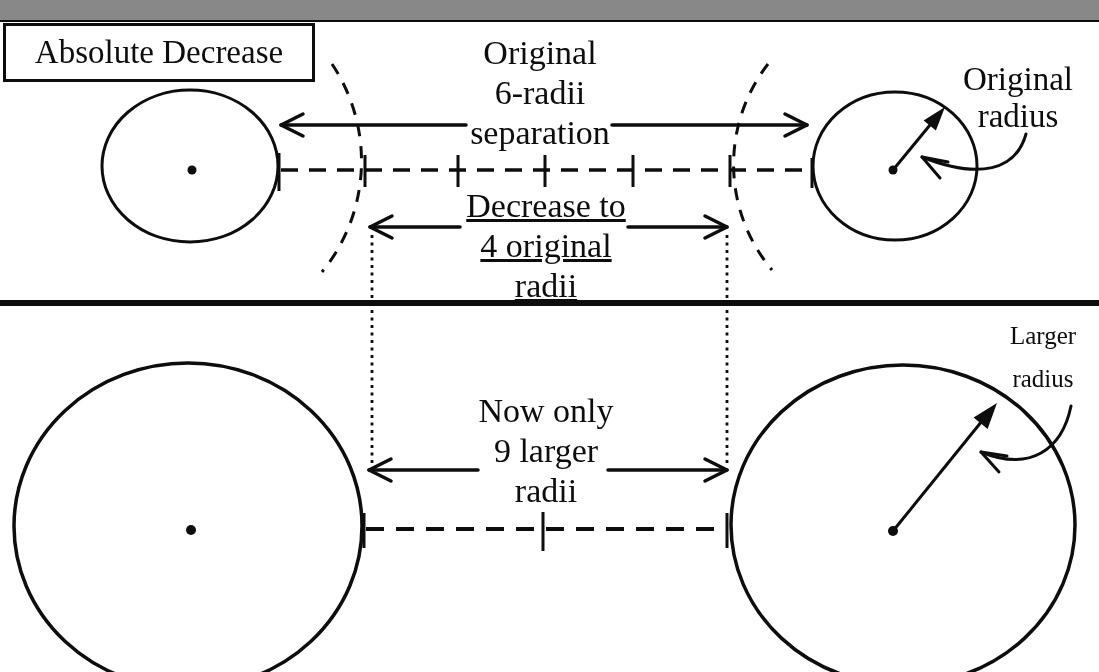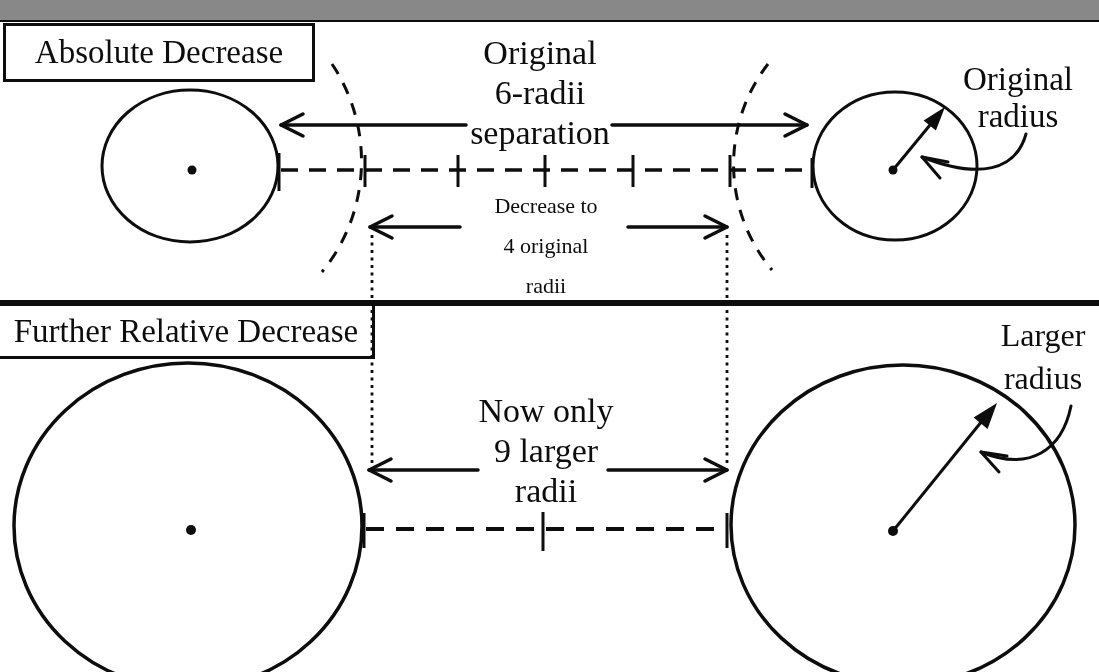--- a/index.html
+++ b/index.html
@@ -25,35 +25,32 @@
   .title-box.top{left:3px;top:3px;width:306px;height:53px;}
   .title-box.bottom{left:0px;top:283px;width:372px;height:50px;border-left:none;}
   .label{
     position:absolute;
     transform:translateX(-50%);
     text-align:center;
     white-space:pre-line;
     color:#0d0d0d;
   }
   .label.sep{left:540px;top:13px;font-size:34px;line-height:40px;}
-  .label.dec{left:546px;top:166px;font-size:22px;line-height:40px;}
+  .label.dec{left:546px;top:166px;font-size:34px;line-height:40px;text-decoration:underline;}
   .label.now{left:546px;top:371px;font-size:34px;line-height:40px;}
   .label.orad{left:1018px;top:41px;font-size:33px;line-height:37px;}
-  .label.lrad{left:1043px;top:294px;font-size:32px;line-height:43px;}
+  .label.lrad{left:1043px;top:294px;font-size:25px;line-height:43px;}
 </style>
 </head>
 <body>
 
 <div class="stage">
 
   <div class="title-box top">
     <span>Absolute Decrease</span>
-  </div>
-  <div class="title-box bottom">
-    <span>Further Relative Decrease</span>
   </div>
 
   <svg width="1099" height="672" viewBox="0 0 1099 672" fill="none" stroke="#0d0d0d" stroke-width="3">
 
     <rect x="0" y="0" width="1099" height="2" fill="#0d0d0d" stroke="none"></rect>
 
     <rect x="0" y="280" width="1099" height="6" fill="#0d0d0d" stroke="none"></rect>
 
     <ellipse cx="190" cy="146" rx="88" ry="76"></ellipse>
     <circle cx="192" cy="150" r="4.5" fill="#0d0d0d" stroke="none"></circle>

